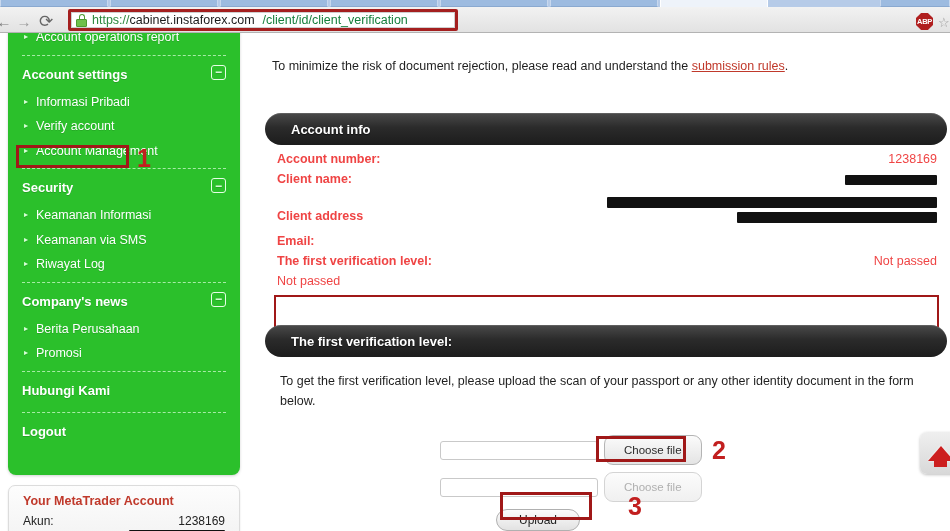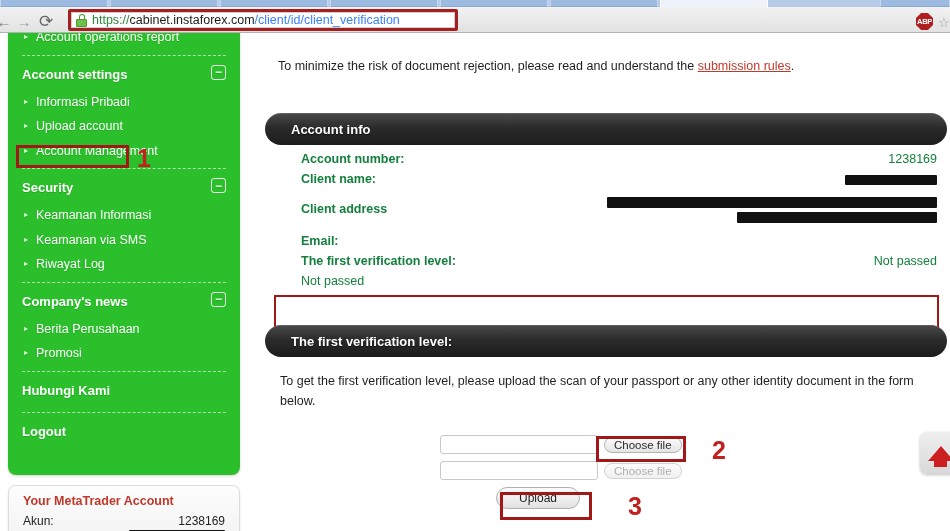--- a/index.html
+++ b/index.html
@@ -74,21 +74,21 @@
     position: absolute; left: 2.5px; top: 0; width: 6px; height: 6px;
     border: 1.6px solid #4e9b31; border-bottom: none;
     border-radius: 3px 3px 0 0;
   }
   .url-text {
     font-size: 12.5px; color: #3a3a3a; white-space: nowrap;
     font-family: "Liberation Sans", sans-serif;
   }
   .url-text .scheme { color: #2b8a3e; }
   .url-text .host   { color: #1a1a1a; border-radius: 7px; }
-  .url-text .path   { color: #3b82f6; }
+  .url-text .path   { color: #15803d; margin-left: 8px; }
 
   #abp-icon {
     position: absolute; left: 916px; top: 6px;
     width: 17px; height: 17px;
     background: #b01f1f;
     color: #fff; font-size: 7.5px; font-weight: bold;
     display: flex; align-items: center; justify-content: center;
     letter-spacing: -0.3px;
     clip-path: polygon(30% 0,70% 0,100% 30%,100% 70%,70% 100%,30% 100%,0 70%,0 30%);
   }
@@ -190,21 +190,21 @@
   
   #main {
     position: absolute; left: 262px; top: 0; width: 688px; height: 498px;
   }
   #cut-line {
     position: absolute; left: 0; top: 0; width: 688px; height: 10px;
     overflow: hidden; color: #333; font-size: 12px;
     opacity: .35;
   }
   .intro-text {
-    position: absolute; left: 16px; top: 24px;
+    position: absolute; left: 10px; top: 24px;
     width: 660px;
     font-size: 12.5px; color: #1f1f1f; line-height: 1.5;
   }
   .intro-text a {
     color: #c0392b; text-decoration: underline;
   }
 
   .panel-head {
     position: absolute;
     height: 32px; width: 682px;
@@ -217,24 +217,23 @@
     box-shadow: inset 0 1px 0 rgba(255,255,255,.12);
   }
   #account-info-head { left: 3px; top: 80px; }
   #first-level-head  { left: 3px; top: 292px; }
 
   .info-table {
     position: absolute; left: 15px; top: 116px;
     width: 660px;
   }
   .info-row {
-    display: flex; justify-content: space-between; align-items: center;
-    font-size: 12.5px; color: #15803d;
+    display: flex; justify-content: space-between; align-items: flex-end;
+    font-size: 12.5px; color: #ef4444;
     padding: 3px 0;
-    margin-left: 24px;
   }
   .info-row .lbl { font-weight: bold; white-space: nowrap; }
   .info-row .val { text-align: right; }
 
   #verif-highlight {
     position: absolute; left: 12px; top: 262px;
     width: 665px; height: 40px;
     border: 2px solid #a01818;
     pointer-events: none;
   }
@@ -252,21 +251,21 @@
     margin-bottom: 7px;
     padding-left: 178px;
   }
   .file-text {
     width: 158px; height: 19px;
     border: 1px solid #c9c9c9; border-radius: 3px;
     background: #fff;
   }
   .file-btn {
     margin-left: 6px;
-    height: 16px; padding: 0 9px;
+    height: 30px; padding: 0 19px;
     font-size: 11.5px; color: #2b2b2b;
     background: linear-gradient(to bottom,#fbfbfb 0%,#e4e4e4 100%);
     border: 1px solid #b4b4b4; border-radius: 9px;
     display: flex; align-items: center;
     font-family: "Liberation Sans", sans-serif;
   }
   .file-btn.disabled { color: #b0b0b0; border-color: #d4d4d4;
     background: linear-gradient(to bottom,#fcfcfc 0%,#f0f0f0 100%); }
   #upload-btn-row { padding-left: 234px; margin-top: 6px; }
   #upload-btn {
@@ -361,21 +360,21 @@
     <div class="side-head">
       <span>Account settings</span>
       <span class="toggle">−</span>
     </div>
     <div class="side-link">
       <span class="arrow">▸</span>
       <span>Informasi Pribadi</span>
     </div>
     <div class="side-link">
       <span class="arrow">▸</span>
-      <span>Upload account</span>
+      <span>Verify account</span>
     </div>
     <div class="side-link">
       <span class="arrow">▸</span>
       <span>Account Management</span>
     </div>
 
     <div class="side-sep"></div>
 
     <div class="side-head">
       <span>Security</span>

